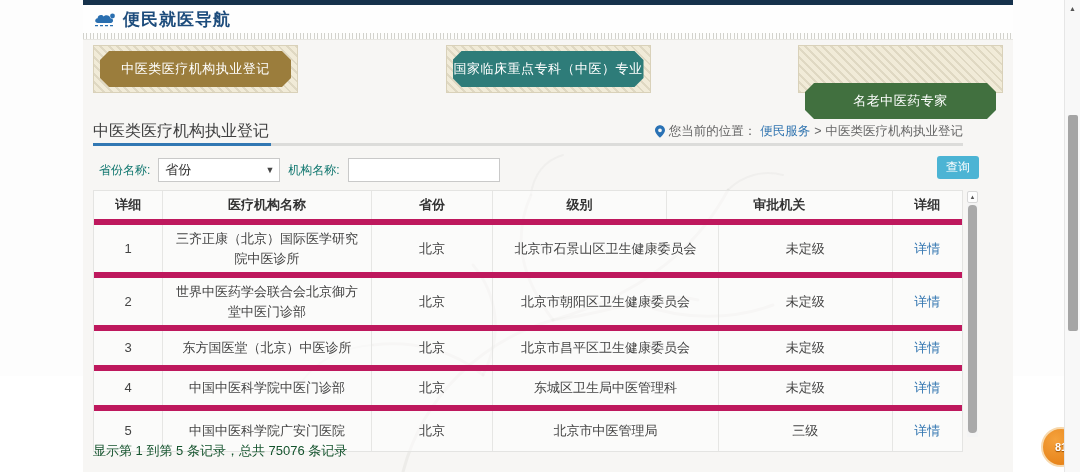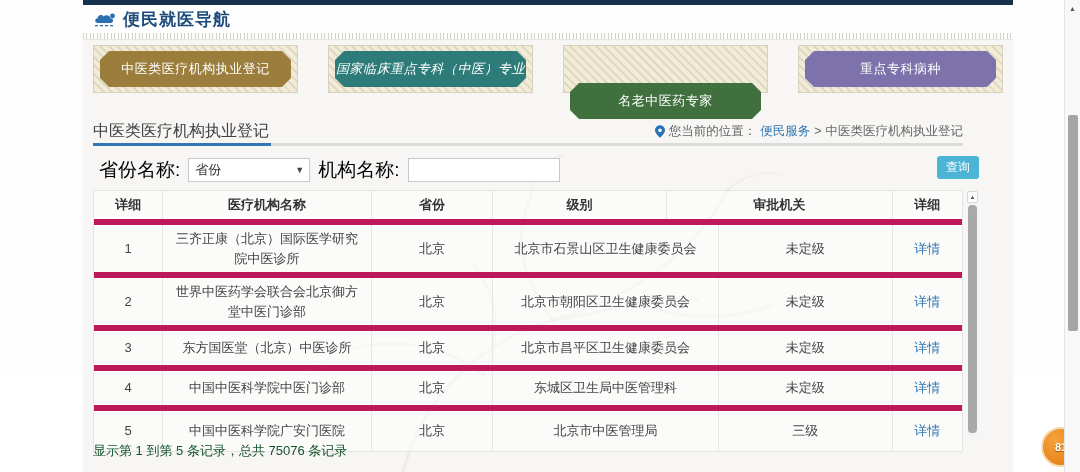--- a/index.html
+++ b/index.html
@@ -41,21 +41,21 @@
   .breadcrumb { display:flex; align-items:center; gap:4px; font-size:12.5px; color:#666; }
   .breadcrumb .link { color:#3577b1; cursor:pointer; }
   .pin-icon svg { display:block; margin-top:1px; }
 
   .sec-underline { position:absolute; left:10px; top:143px; width:870px; height:3px; background:#dcdcda; }
   .sec-underline .blue { position:absolute; left:0; top:0; width:178px; height:3px; background:#3278b3; }
 
   
   .filter-row { position:absolute; left:10px; top:152px; width:880px; height:36px;
                 display:flex; align-items:center; gap:8px; padding-left:6px; }
-  .f-label { font-size:19px; color:#000000; }
+  .f-label { font-size:12px; color:#0f766e; }
   .select-box { position:relative; width:122px; height:24px; background:#fff; border:1px solid #c9c9c9;
                 font-size:13px; color:#333; line-height:22px; padding:0 18px 0 6px; cursor:pointer; }
   .select-box .caret { position:absolute; right:5px; top:0; font-size:9px; color:#444; line-height:22px; }
   .org-input { width:152px; height:24px; border:1px solid #c9c9c9; background:#fff; font-size:13px; padding:0 5px; }
   .search-btn { position:absolute; left:844px; top:4px; width:42px; height:23px; background:#4cb4d4;
                 color:#fff; font-size:12px; border:none; border-radius:3px; cursor:pointer; }
 
   
   .table { position:absolute; left:10px; top:190px; width:870px; background:rgba(255,255,255,.55);
            border:1px solid #e4e4e2; font-size:13px; color:#444; }
@@ -111,27 +111,24 @@
       <span class="site-title">便民就医导航</span>
     </div>
 
     <div class="meander"></div>
 
     <div class="nav-row">
       <div class="btn-frame">
         <div class="btn-inner" style="background: rgb(155, 125, 60);">中医类医疗机构执业登记</div>
       </div>
       <div class="btn-frame">
-        <div class="btn-inner" style="background: rgb(46, 124, 121); font-style: italic;">国家临床重点专科（中医）专业</div>
+        <div class="btn-inner" style="background: rgb(46, 124, 121);">国家临床重点专科（中医）专业</div>
       </div>
       <div class="btn-frame">
         <div class="btn-inner" style="background: rgb(65, 112, 63); margin-top: 32px;">名老中医药专家</div>
-      </div>
-      <div class="btn-frame">
-        <div class="btn-inner" style="background: rgb(125, 114, 171);">重点专科病种</div>
       </div>
     </div>
 
     <svg class="watermark" width="930" height="337">
       <g stroke="#7d7d76" stroke-opacity="0.08" fill="none" stroke-width="3" stroke-linecap="round">
         <path d="M320 337 C340 260 400 205 470 185 C550 162 610 120 645 55"></path>
         <path d="M470 185 C440 145 428 105 448 60"></path>
         <path d="M470 185 C530 178 575 155 615 165"></path>
         <path d="M400 240 C370 215 330 205 290 210"></path>
         <path d="M400 240 C420 200 415 160 390 130"></path>

